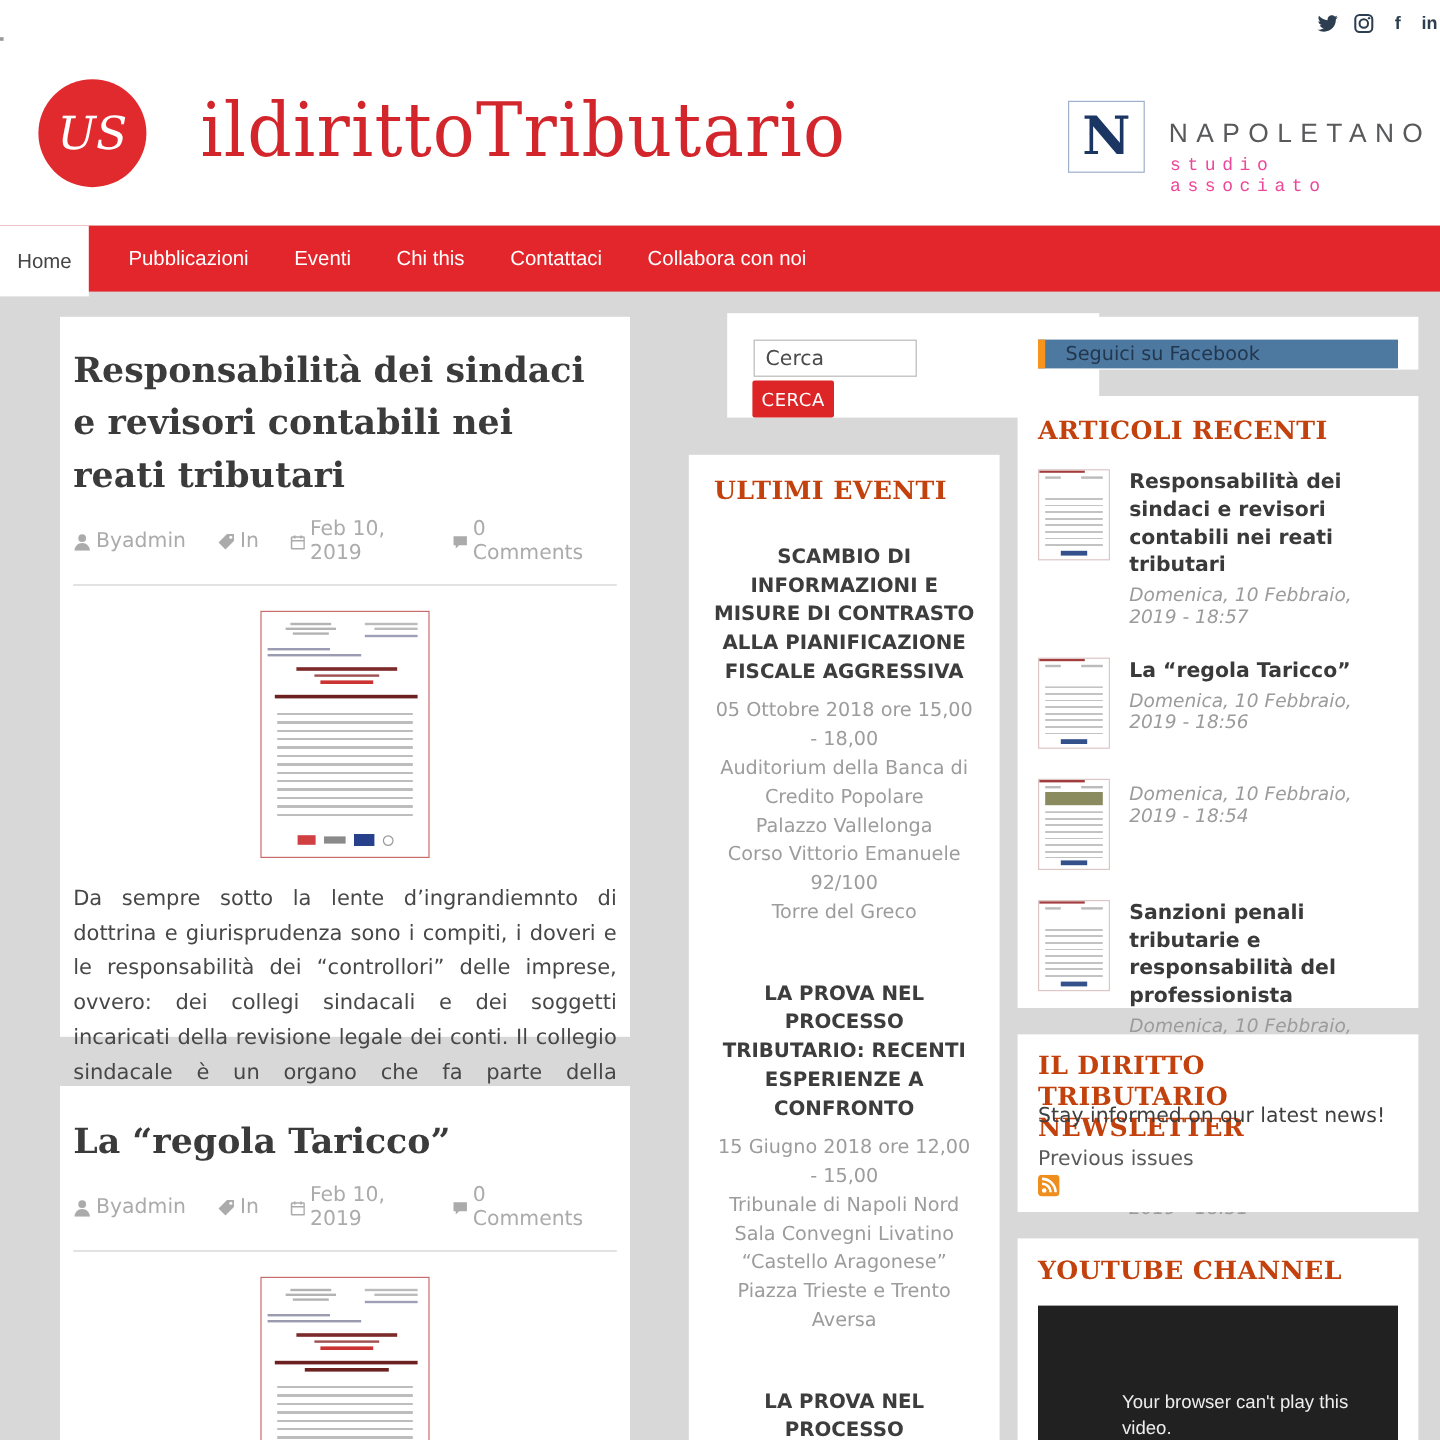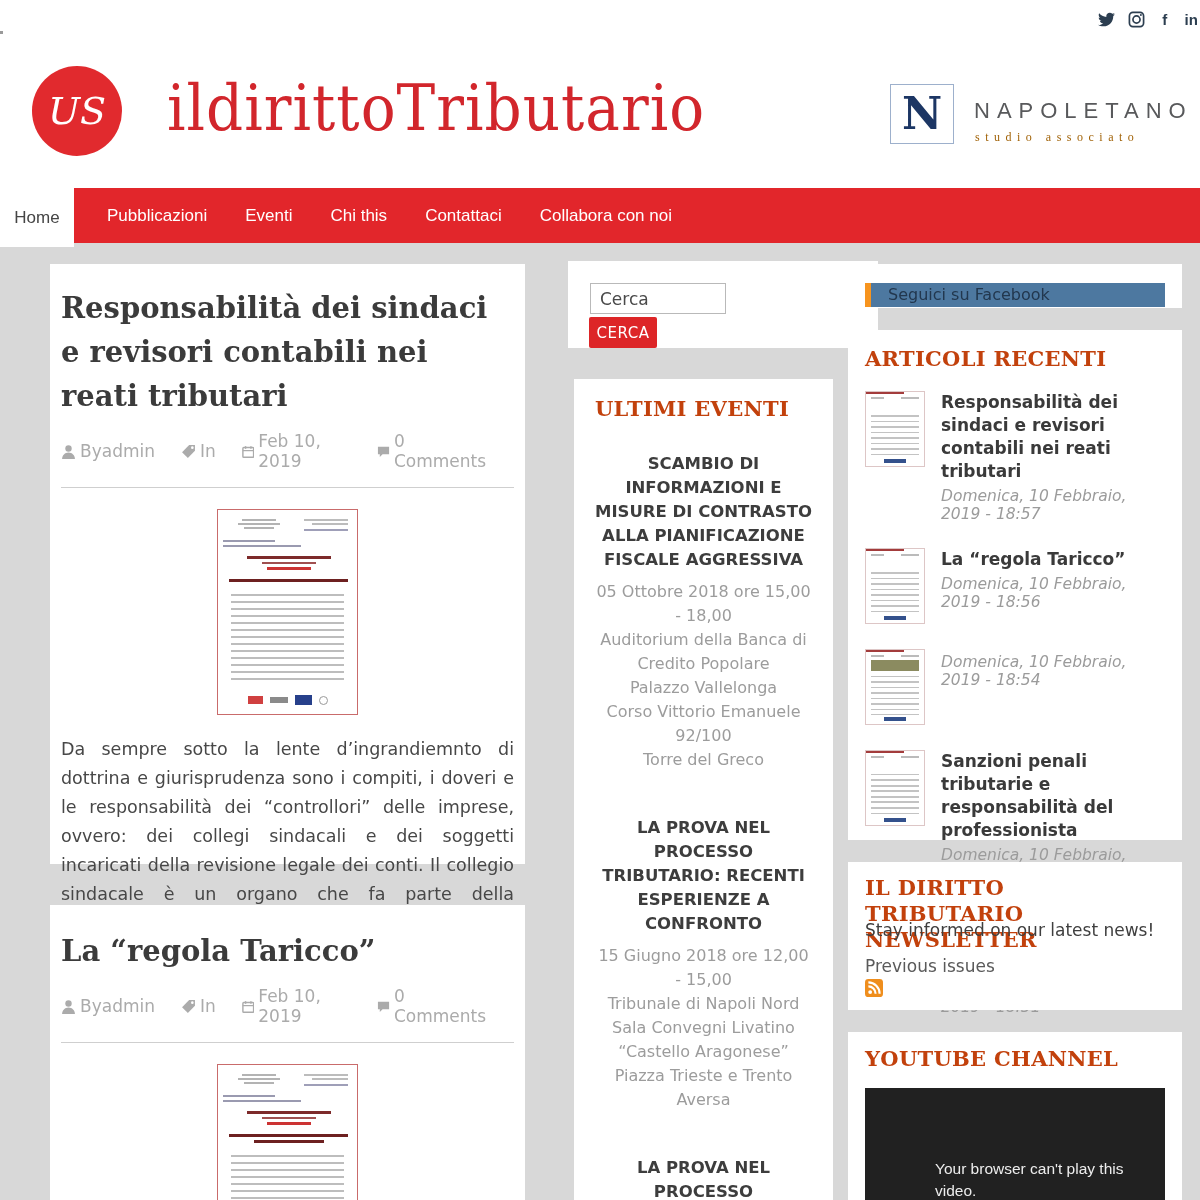--- a/index.html
+++ b/index.html
@@ -18,22 +18,22 @@
   .logo-circle { position:absolute; left:32px; top:26px; width:90px; height:90px; border-radius:50%;
                  background:#e12a2e; color:#fff; display:flex; align-items:center; justify-content:center;
                  font-family:"DejaVu Serif", serif; font-style:italic; font-size:38px; }
   .brand { position:absolute; left:167px; top:32px; font-family:"DejaVu Serif", serif; font-weight:400;
            font-size:58px; color:#d2262c; letter-spacing:1px; transform:scaleY(1.08); transform-origin:top left; }
   .p-box { position:absolute; left:890px; top:44px; width:64px; height:60px; background:#fff;
            border:1px solid #9db0cc; display:flex; align-items:center; justify-content:center; }
   .p-n { font-family:"DejaVu Serif", serif; font-weight:bold; font-size:44px; color:#1c3664; line-height:1; }
   .p-name { position:absolute; left:974px; top:58px; font-family:"Liberation Sans",sans-serif;
             font-size:22px; letter-spacing:7px; color:#58595b; }
-  .p-tag  { position:absolute; left:975px; top:90px; font-family:Liberation Serif, serif;
-            font-size:12px; letter-spacing:5.5px; color:#a16207; }
+  .p-tag  { position:absolute; left:975px; top:90px; font-family:Liberation Mono, monospace;
+            font-size:15px; letter-spacing:5.5px; color:#ec4899; }
 
   
   .nav { left:0; top:188px; width:1200px; height:55px; background:#e2262b; }
   .nav-row { position:absolute; left:88px; top:0; height:55px; display:flex; }
   .nav-item { color:#fff; font-family:"Liberation Sans",sans-serif; font-size:17px; line-height:55px;
               padding:0 19px; cursor:pointer; }
   .nav-home { position:absolute; left:0; top:188px; width:74px; height:59px; background:#fff;
               color:#454545; font-family:"Liberation Sans",sans-serif; font-size:17px;
               display:flex; align-items:center; justify-content:center; cursor:pointer; }
 
@@ -69,21 +69,21 @@
   .fl-body { position:absolute; left:13px; right:13px; top:84px; bottom:34px;
              background:repeating-linear-gradient(to bottom, #bdbdbd 0 2px, transparent 2px 7px); }
   .fl-foot { position:absolute; bottom:9px; left:0; width:100%; display:flex; justify-content:center;
              align-items:center; gap:7px; }
   .fl-foot .f-red  { width:15px; height:8px; background:#d04040; }
   .fl-foot .f-anti { width:18px; height:6px; background:#8a8a8a; }
   .fl-foot .f-eu   { width:17px; height:10px; background:#27408b; }
   .fl-foot .f-seal { width:9px; height:9px; border:1px solid #9a9a9a; border-radius:50%; }
 
   
-  #search-card { left:568px; top:261px; width:310px; height:87px; }
+  #search-card { left:606px; top:261px; width:310px; height:87px; }
   .search-input { position:absolute; left:22px; top:22px; width:136px; height:31px; border:1px solid #b9b9b9;
                   padding:0 9px; font-size:17px; color:#555; font-family:"DejaVu Sans",sans-serif; outline:none; }
   .search-input::placeholder { color:#4a4a4a; opacity:1; }
   .search-btn { position:absolute; left:21px; top:56px; width:68px; height:31px; background:#dd2527; color:#fff;
                 border:none; font-size:15px; font-family:"DejaVu Sans",sans-serif; letter-spacing:.5px;
                 border-radius:2px; cursor:pointer; }
 
   #events-card { left:574px; top:379px; width:259px; height:840px; padding:17px 21px 0 21px; }
   .col-heading { font-family:"DejaVu Serif", serif; font-weight:bold; font-size:21px; color:#c2410c;
                  letter-spacing:.3px; }

